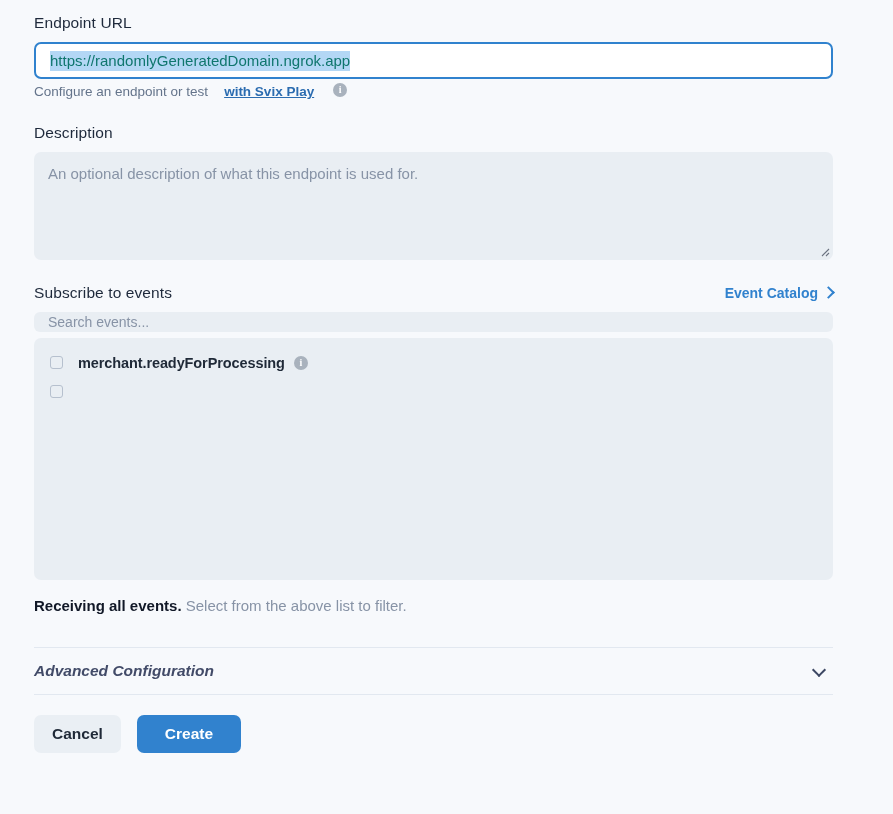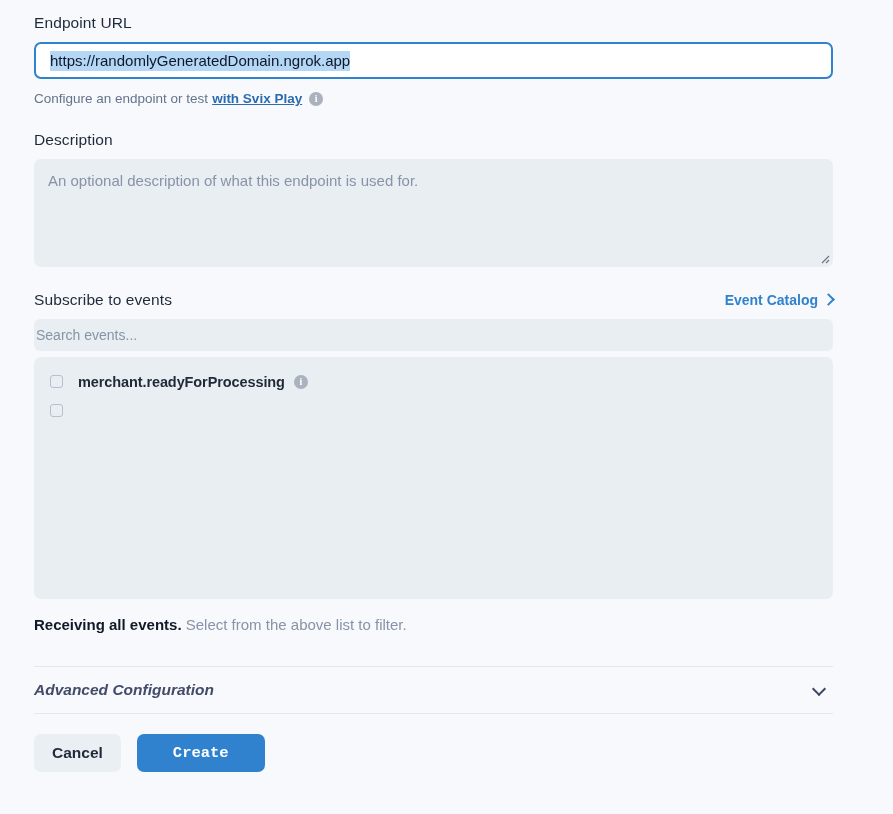--- a/index.html
+++ b/index.html
@@ -44,32 +44,32 @@
     border-radius: 7px;
     background: #ffffff;
     box-sizing: border-box;
     display: flex;
     align-items: center;
     padding: 0 14px;
     overflow: hidden;
   }
   .url-text {
     font-size: 15px;
-    color: #0f172a;
+    color: #0f766e;
     background: #b3d7f5;
     white-space: nowrap;
     line-height: 20px;
   }
   .helper-row {
-    margin-top: 11px;
-    display: flex;
-    align-items: center;
+    margin-top: 4px;
+    display: flex;
     font-size: 13.5px;
     color: #64748b;
     line-height: 18px;
+    gap: 12px;
   }
   .helper-row .link {
     color: #2b6cb0;
     text-decoration: underline;
     margin-left: 4px;
     font-weight: 600;
     cursor: pointer;
   }
   .info-icon {
     display: inline-block;
@@ -137,26 +137,26 @@
     display: inline-block;
     width: 7px;
     height: 7px;
     border-right: 2px solid #3182ce;
     border-bottom: 2px solid #3182ce;
     transform: rotate(-45deg);
     margin-bottom: 1px;
   }
   .search-field {
     margin-top: 10px;
-    height: 32px;
+    height: 20px;
     border-radius: 6px;
     background: #e9eef3;
     display: flex;
     align-items: center;
-    padding: 0 2px;
+    padding: 0 14px;
     box-sizing: border-box;
   }
   .search-placeholder {
     font-size: 14px;
     color: #8793a6;
   }
   .events-panel {
     margin-top: 6px;
     height: 242px;
     border-radius: 7px;
@@ -253,22 +253,21 @@
     padding: 0 18px;
     box-sizing: border-box;
   }
   .btn-cancel {
     background: #eaeff4;
     color: #1f2937;
   }
   .btn-create {
     background: #3182ce;
     color: #ffffff;
-    padding: 0 36px;
-    font-family: Liberation Mono, monospace;
+    padding: 0 28px;
   }
 </style>
 </head>
 <body>
 
 <div class="page">
   <div class="form">
 
     <div class="endpoint-block">
       <div class="field-label">Endpoint URL</div>

